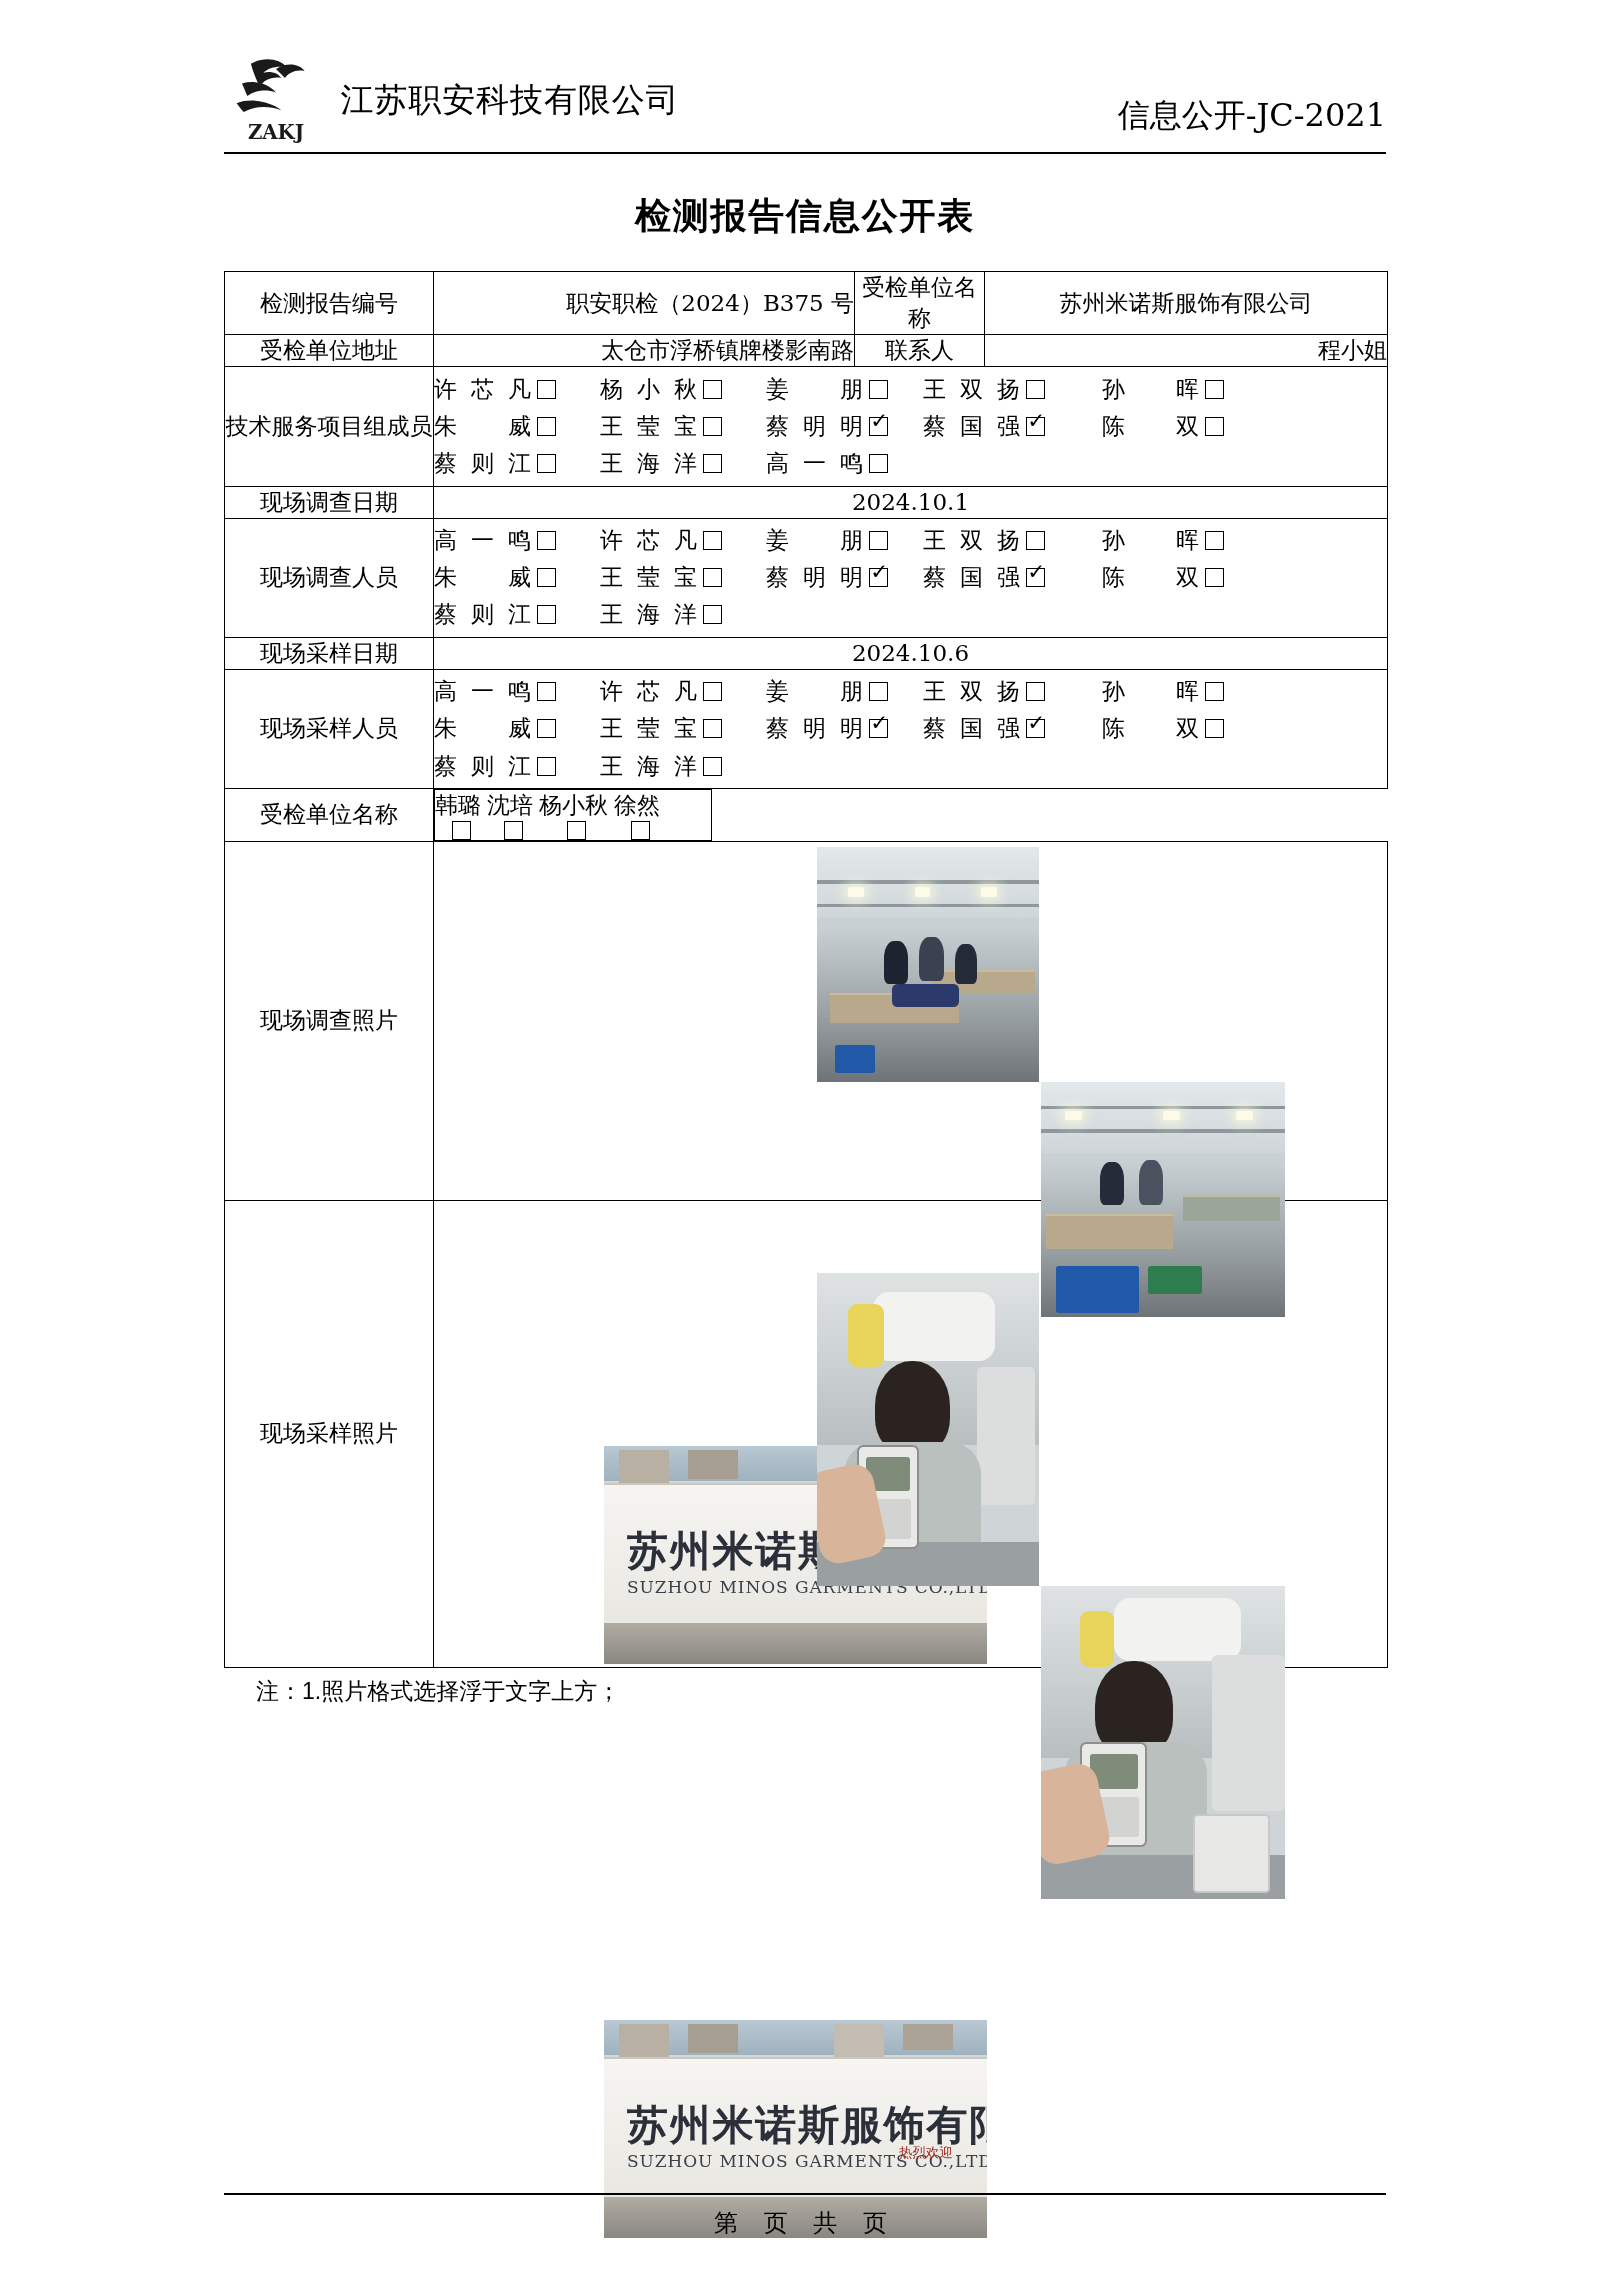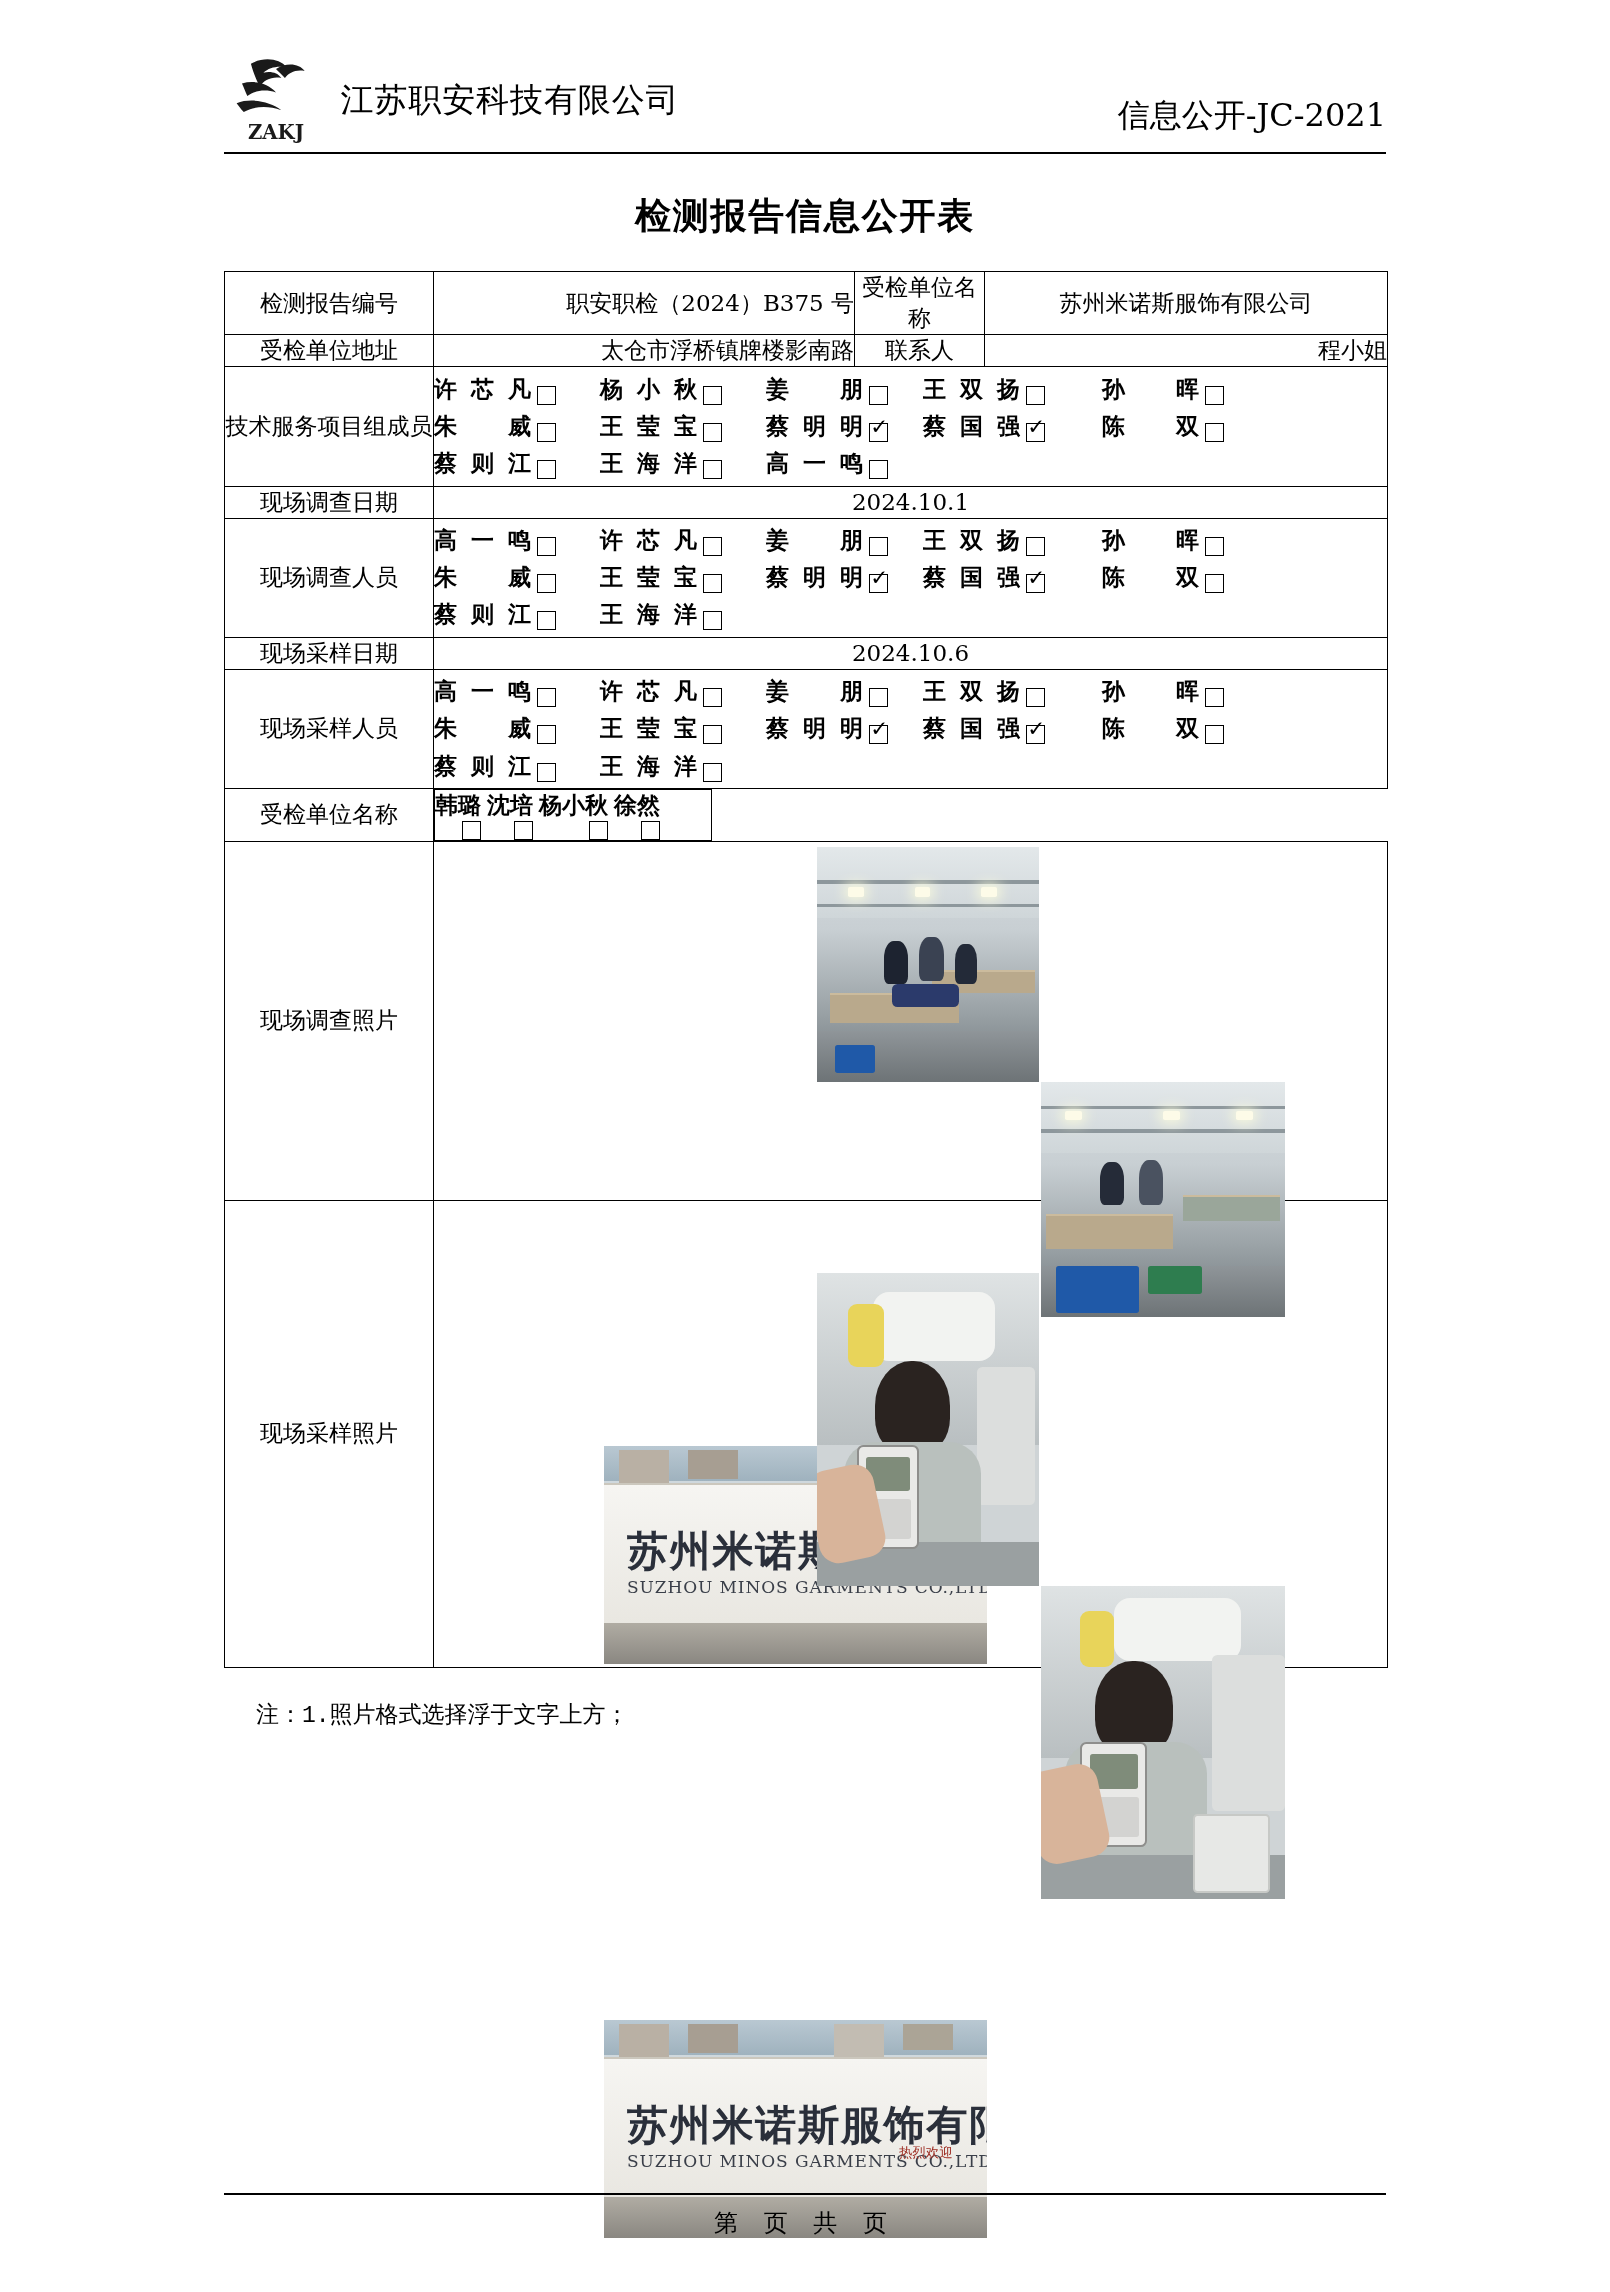--- a/index.html
+++ b/index.html
@@ -104,23 +104,22 @@
     padding: 9px 12.5px 10.7px 12.5px;
   }
   .prow {
     display: flex;
     align-items: center;
     margin: 6.3px 0;
     font-size: 23px;
   }
   .pcell {
     display: flex;
-    align-items: flex-end;
+    align-items: center;
     white-space: nowrap;
-    font-weight: bold;
   }
   .pname {
     display: inline-block;
     text-align: justify;
     text-align-last: justify;
   }
   .cbox {
     display: inline-block;
     width: 19px;
     height: 19px;
@@ -294,24 +293,24 @@
   .operator .basket {
     position:absolute; right:6%; bottom:2%; width:30%; height:24%;
     background:#e7e8e6; border:2.7px solid #c7c9c6; border-radius:4.5px;
   }
   .operator .floor2 {
     position:absolute; left:0; bottom:0; width:100%; height:14%;
     background:#9aa0a1;
   }
 
   .note {
-    margin-top: 31px;
+    margin-top: 8px;
     font-size: 23px;
     padding-left: 32px;
-    font-family: Liberation Mono, monospace;
+    font-family: Liberation Sans, sans-serif;
   }
 
   
   .footer {
     position: absolute;
     left: 224px;
     right: 224px;
     bottom: 94px;
     border-top: 2.2px solid #000;
     padding-top: 12.5px;

